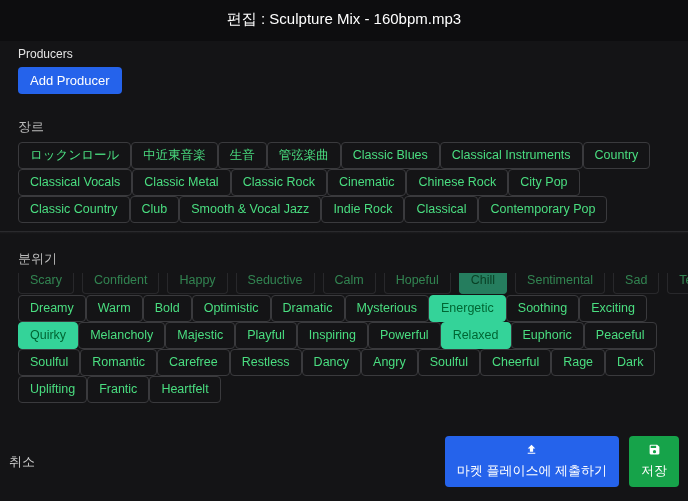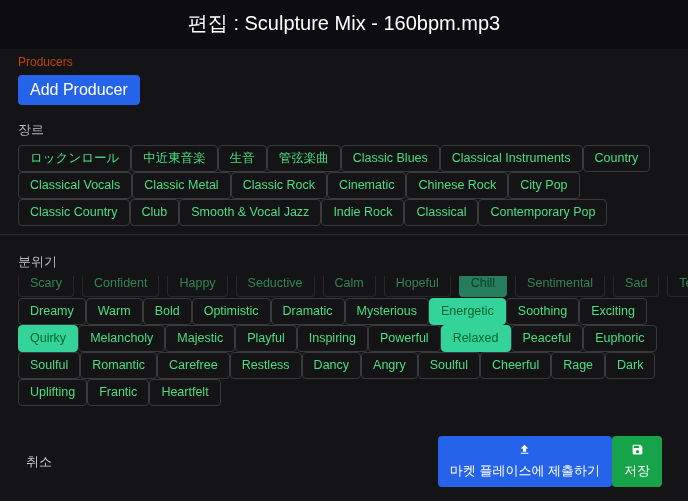--- a/index.html
+++ b/index.html
@@ -10,43 +10,44 @@
     font-size: 13px;
     width: 688px;
     height: 501px;
     overflow: hidden;
     display: flex;
     flex-direction: column;
   }
   .title-bar {
     text-align: center;
     padding: 10px 0 12px;
-    font-size: 20px;
+    font-size: 15px;
     font-weight: 500;
     color: #fff;
   }
   .content {
     flex: 1;
     overflow: hidden;
     padding: 0 18px;
     background: #141416;
   }
   .section-label {
     font-size: 12px;
-    color: #c2410c;
+    color: #e5e5e5;
     margin: 6px 0 6px;
   }
   .primary-btn {
     background: #2563eb;
     color: #fff;
     border: none;
     border-radius: 4px;
     padding: 6px 12px;
-    font-size: 16px;
-    cursor: pointer;
+    font-size: 13px;
+    cursor: pointer;
+    margin-bottom: 8px;
     display: inline-block;
   }
   .tag-row {
     display: flex;
     flex-wrap: wrap;
     margin-bottom: 8px;
   }
   .tag {
     border: 1px solid #3a3a3d;
     border-radius: 4px;
@@ -80,21 +81,22 @@
   }
   .divider-glow {
     height: 3px;
     margin: 6px -18px 8px;
     background: linear-gradient(to bottom, rgba(255,255,255,0.04), transparent);
     border-top: 1px solid #2a2a2d;
   }
   .footer {
     display: flex;
     align-items: center;
-    padding: 10px 26px 14px;
+    padding: 10px 9px 14px;
+    gap: 10px;
     background: #141416;
   }
   .spacer { flex: 1; }
   .cancel-link {
     color: #cfcfcf;
     font-size: 13px;
     cursor: pointer;
   }
   .btn-blue, .btn-green {
     border: none;
@@ -172,22 +174,22 @@
       <div class="tag selected">Energetic</div>
       <div class="tag">Soothing</div>
       <div class="tag">Exciting</div>
       <div class="tag selected">Quirky</div>
       <div class="tag">Melancholy</div>
       <div class="tag">Majestic</div>
       <div class="tag">Playful</div>
       <div class="tag">Inspiring</div>
       <div class="tag">Powerful</div>
       <div class="tag selected">Relaxed</div>
+      <div class="tag">Euphoric</div>
       <div class="tag">Peaceful</div>
-      <div class="tag">Euphoric</div>
       <div class="tag">Soulful</div>
       <div class="tag">Romantic</div>
       <div class="tag">Carefree</div>
       <div class="tag">Restless</div>
       <div class="tag">Dancy</div>
       <div class="tag">Angry</div>
       <div class="tag">Soulful</div>
       <div class="tag">Cheerful</div>
       <div class="tag">Rage</div>
       <div class="tag">Dark</div>

